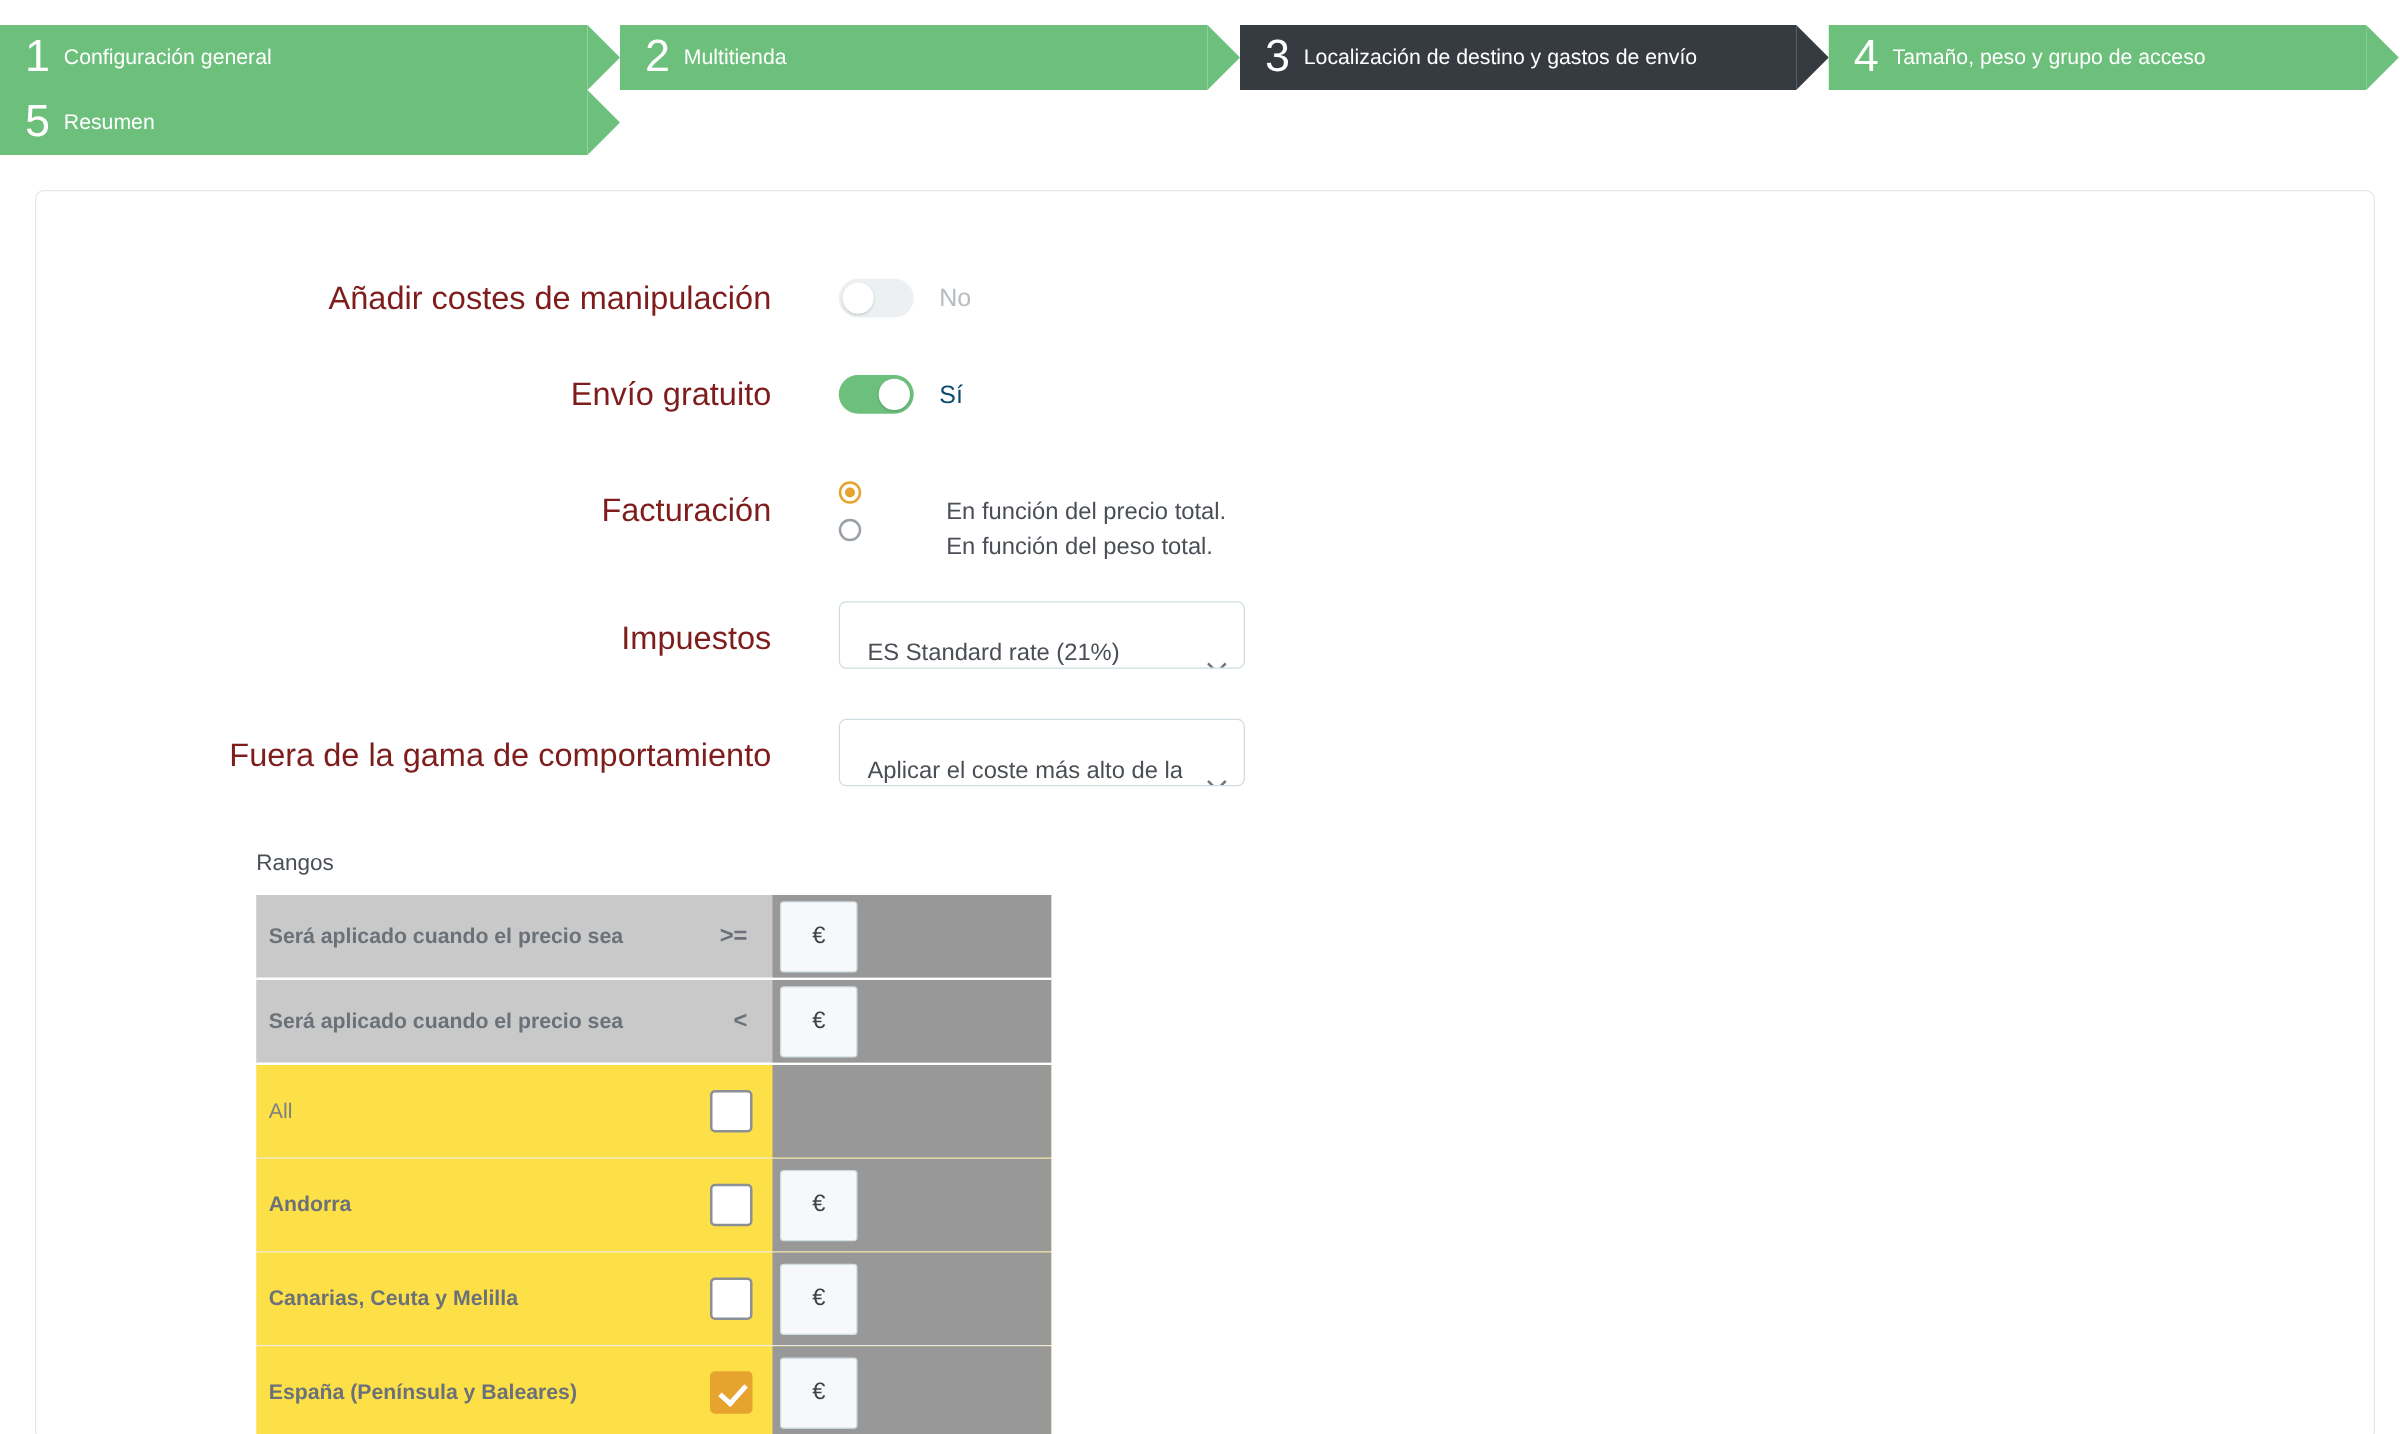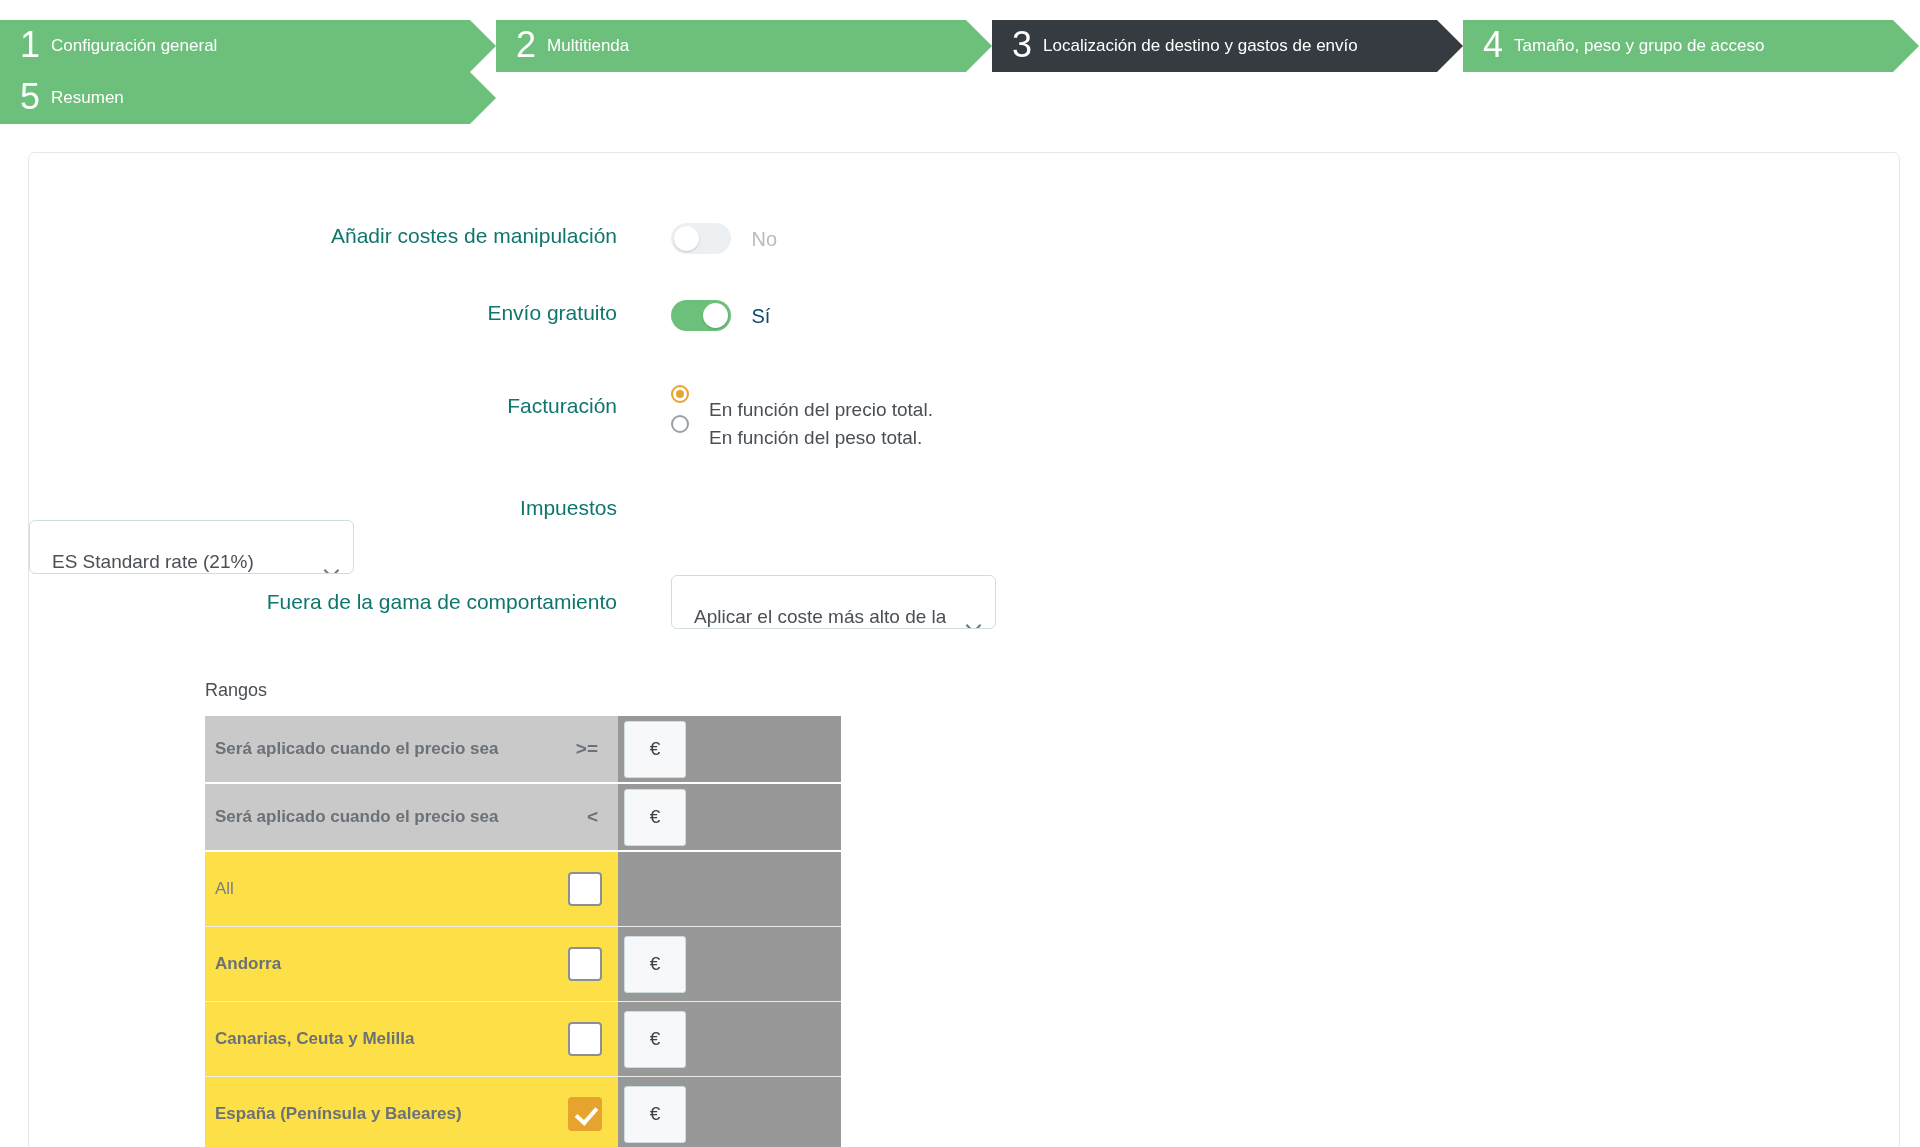--- a/index.html
+++ b/index.html
@@ -79,22 +79,22 @@
   .form-row {
     position: absolute;
     display: flex;
     align-items: flex-start;
     left: 0;
   }
   .form-label {
     width: 642px;
     text-align: right;
     padding-right: 54px;
-    font-size: 21px;
-    color: #0f766e;
+    font-size: 26px;
+    color: #7f1d1d;
     line-height: 1.2;
   }
   .form-field { position: relative; }
 
   
   .switch {
     width: 60px; height: 31px;
     border-radius: 16px;
     position: relative;
     display: inline-block;
@@ -121,20 +121,21 @@
     top: 1px;
   }
   .switch-text.muted { color: #b6bcc2; }
   .switch-text.on    { color: #0c4a6e; }
 
   
   .radio-line {
     display: flex;
     align-items: flex-start;
     margin-bottom: 8px;
+    gap: 48px;
   }
   .radio {
     width: 18px; height: 18px;
     border-radius: 50%;
     border: 2px solid #9aa0a8;
     background: #ffffff;
     flex: 0 0 auto;
     margin-top: 2px;
     position: relative;
   }
@@ -337,21 +338,21 @@
         <span class="radio checked"></span>
         <span class="radio-label">En función del precio total.</span>
       </div>
       <div class="radio-line">
         <span class="radio"></span>
         <span class="radio-label">En función del peso total.</span>
       </div>
     </div>
   </div>
 
-  <div class="form-row" style="top:328px;flex-direction:column;">
+  <div class="form-row" style="top:328px;">
     <div class="form-label" style="padding-top:14px;">Impuestos</div>
     <div class="form-field">
       <div class="select-box">
         <span class="sel-val">ES Standard rate (21%)</span>
         <span class="chev"></span>
       </div>
     </div>
   </div>
 
   <div class="form-row" style="top:422px;">

